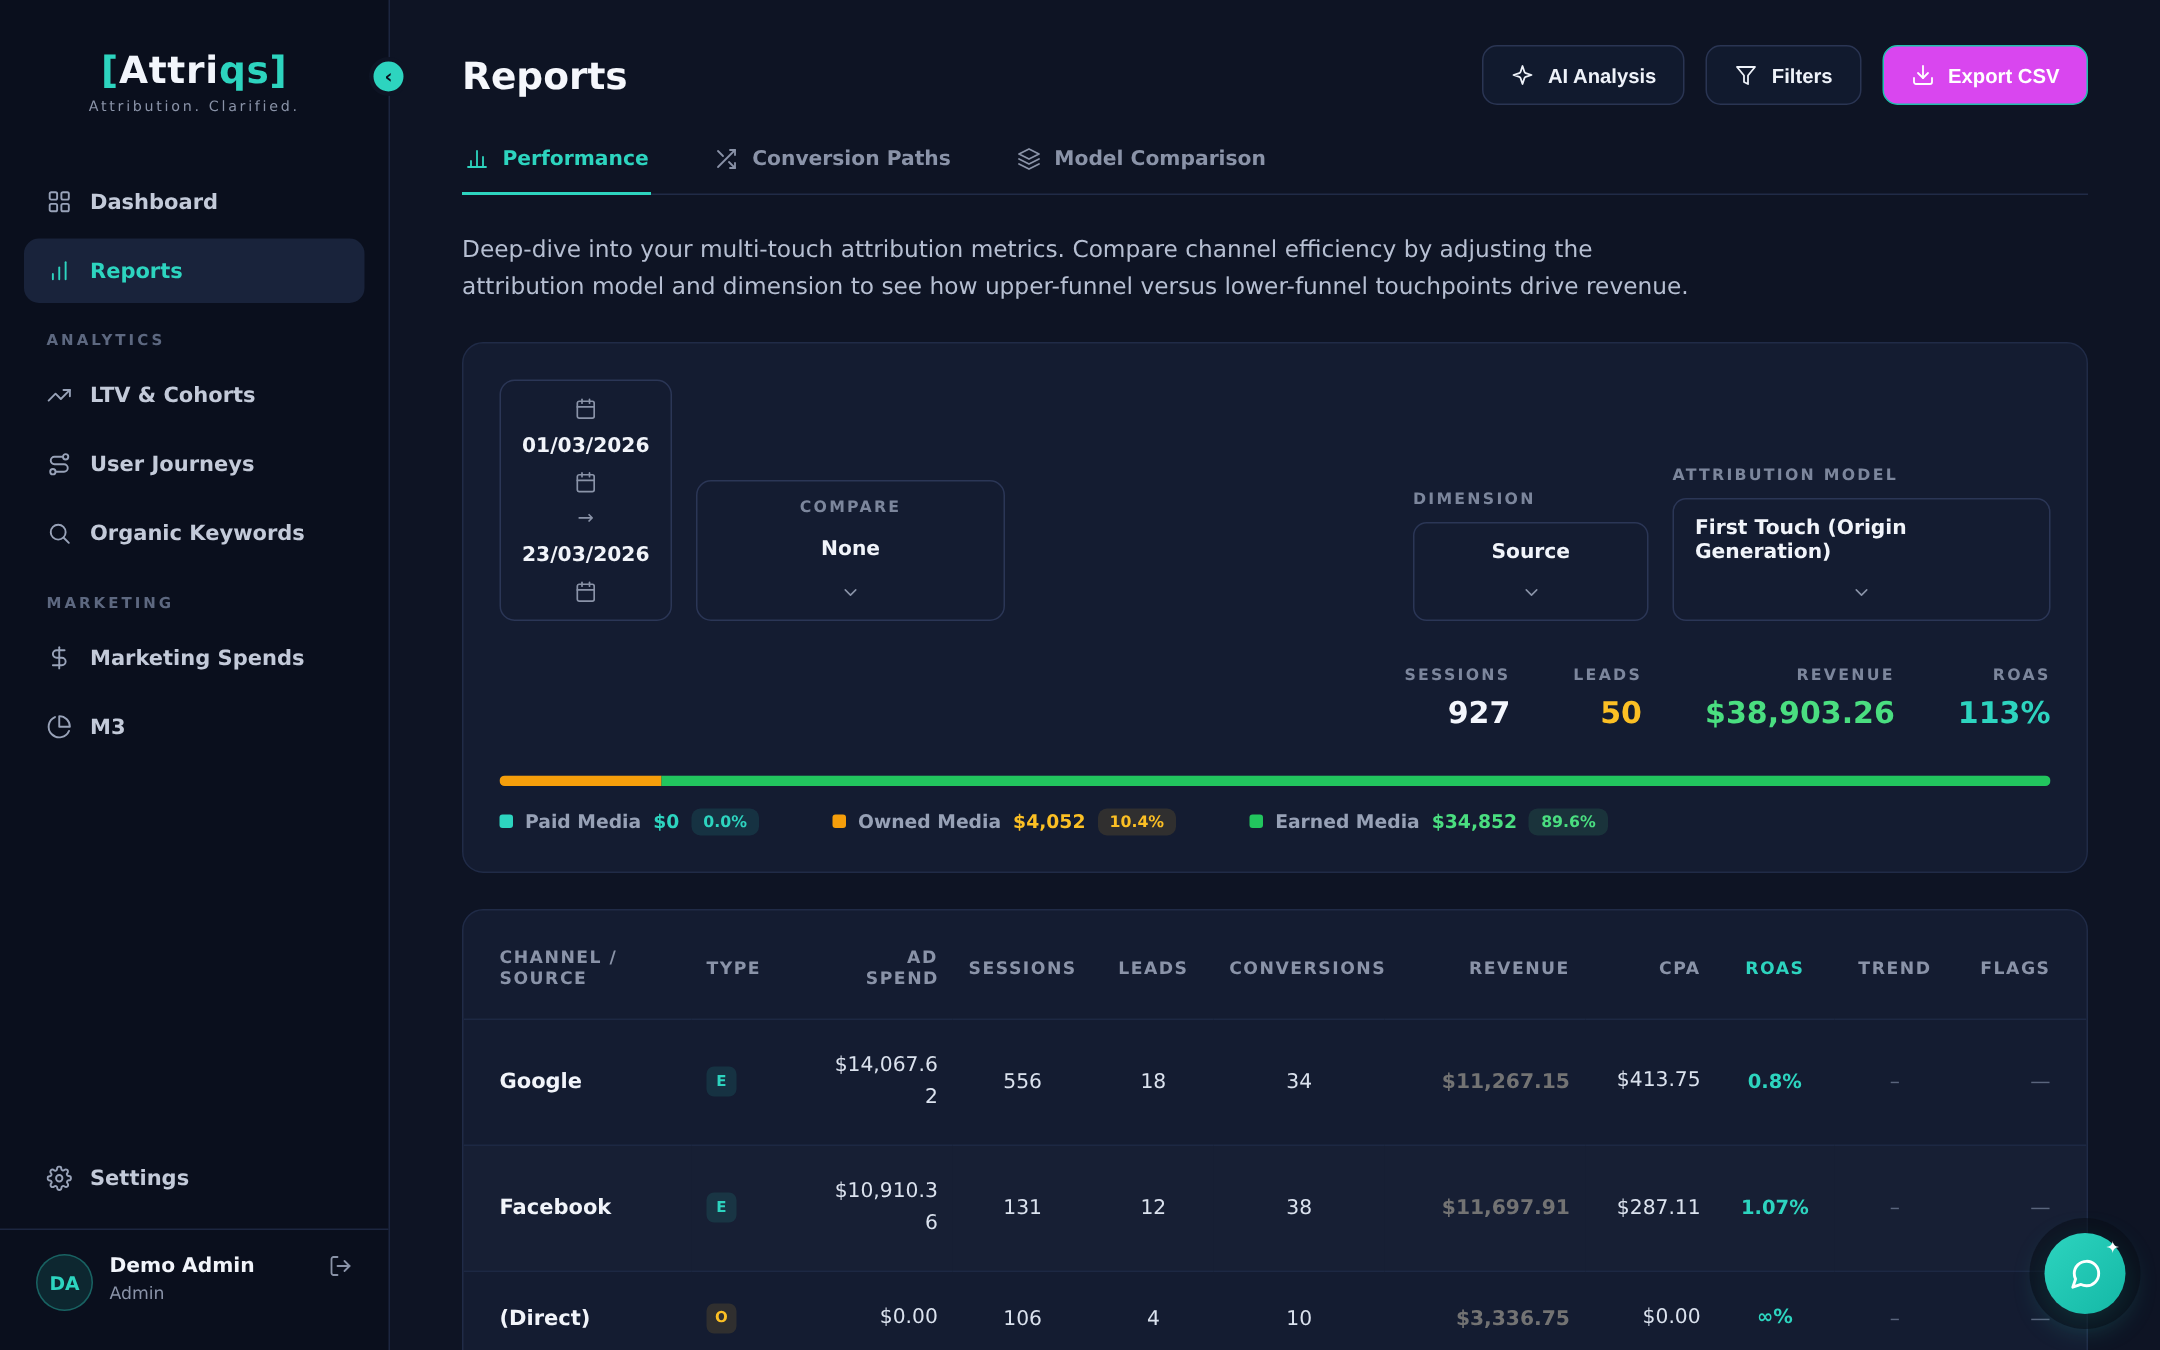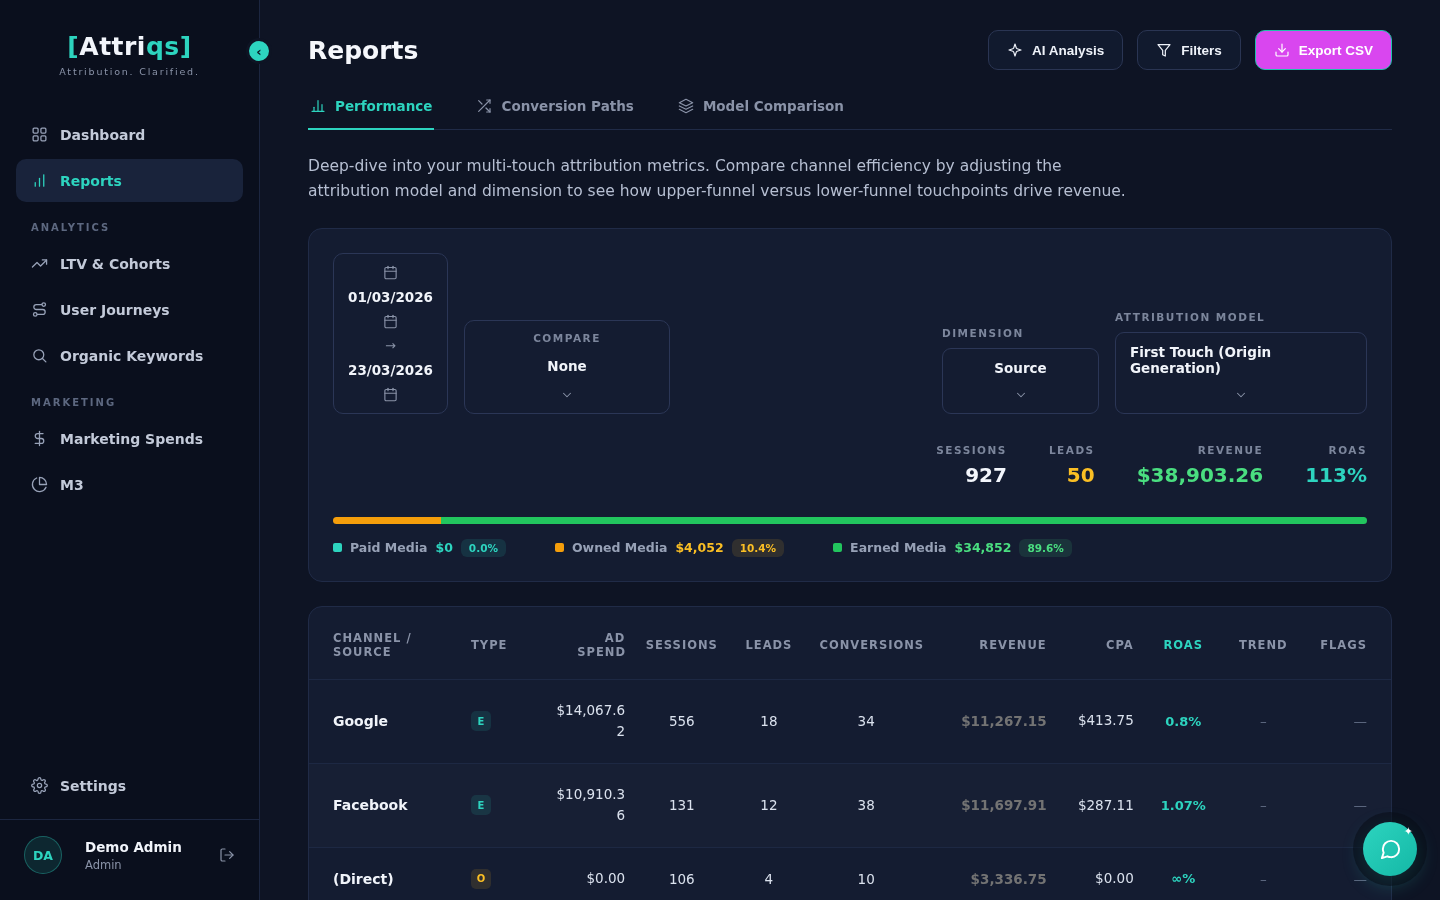--- a/index.html
+++ b/index.html
@@ -24,21 +24,21 @@
     border-radius:50%; background:#2dd4bf; color:#0a0f1d; font-weight:800; font-size:13px;
     display:flex; align-items:center; justify-content:center; border:3px solid #0e1424; cursor:pointer; z-index:5; }
   .nav-item { display:flex; align-items:center; gap:12px; padding:13px 15px; border-radius:10px;
     color:#c3cad9; font-size:14px; font-weight:700; margin-bottom:3px; cursor:pointer; }
   .nav-item .icon { width:17px; height:17px; color:#98a2b8; }
   .nav-item.active { background:#19233b; color:#2dd4bf; }
   .nav-item.active .icon { color:#2dd4bf; }
   .section-label { font-size:10px; color:#5d6880; letter-spacing:2px; font-weight:700; margin:20px 0 9px 15px; }
   .sidebar-bottom { margin-top:auto; }
   .sidebar-divider { border-top:1px solid #1c2640; margin:12px -16px 0; }
-  .user-row { display:flex; align-items:center; gap:23px; padding:16px 8px 8px; }
+  .user-row { display:flex; gap:11px; padding:16px 8px 8px; }
   .avatar { width:38px; height:38px; border-radius:50%; background:rgba(45,212,191,.12);
     color:#2dd4bf; font-weight:800; font-size:12.5px; display:flex; align-items:center;
     justify-content:center; border:1px solid rgba(45,212,191,.35); }
   .user-name { font-size:13.5px; font-weight:800; color:#f1f4fa; }
   .user-role { font-size:11.5px; color:#8a93a8; margin-top:3px; }
   .logout { margin-left:auto; color:#8a93a8; cursor:pointer; }
   .logout .icon { width:16px; height:16px; }
 
   
   .main { flex:1; padding:30px 48px 0; overflow:hidden; }

